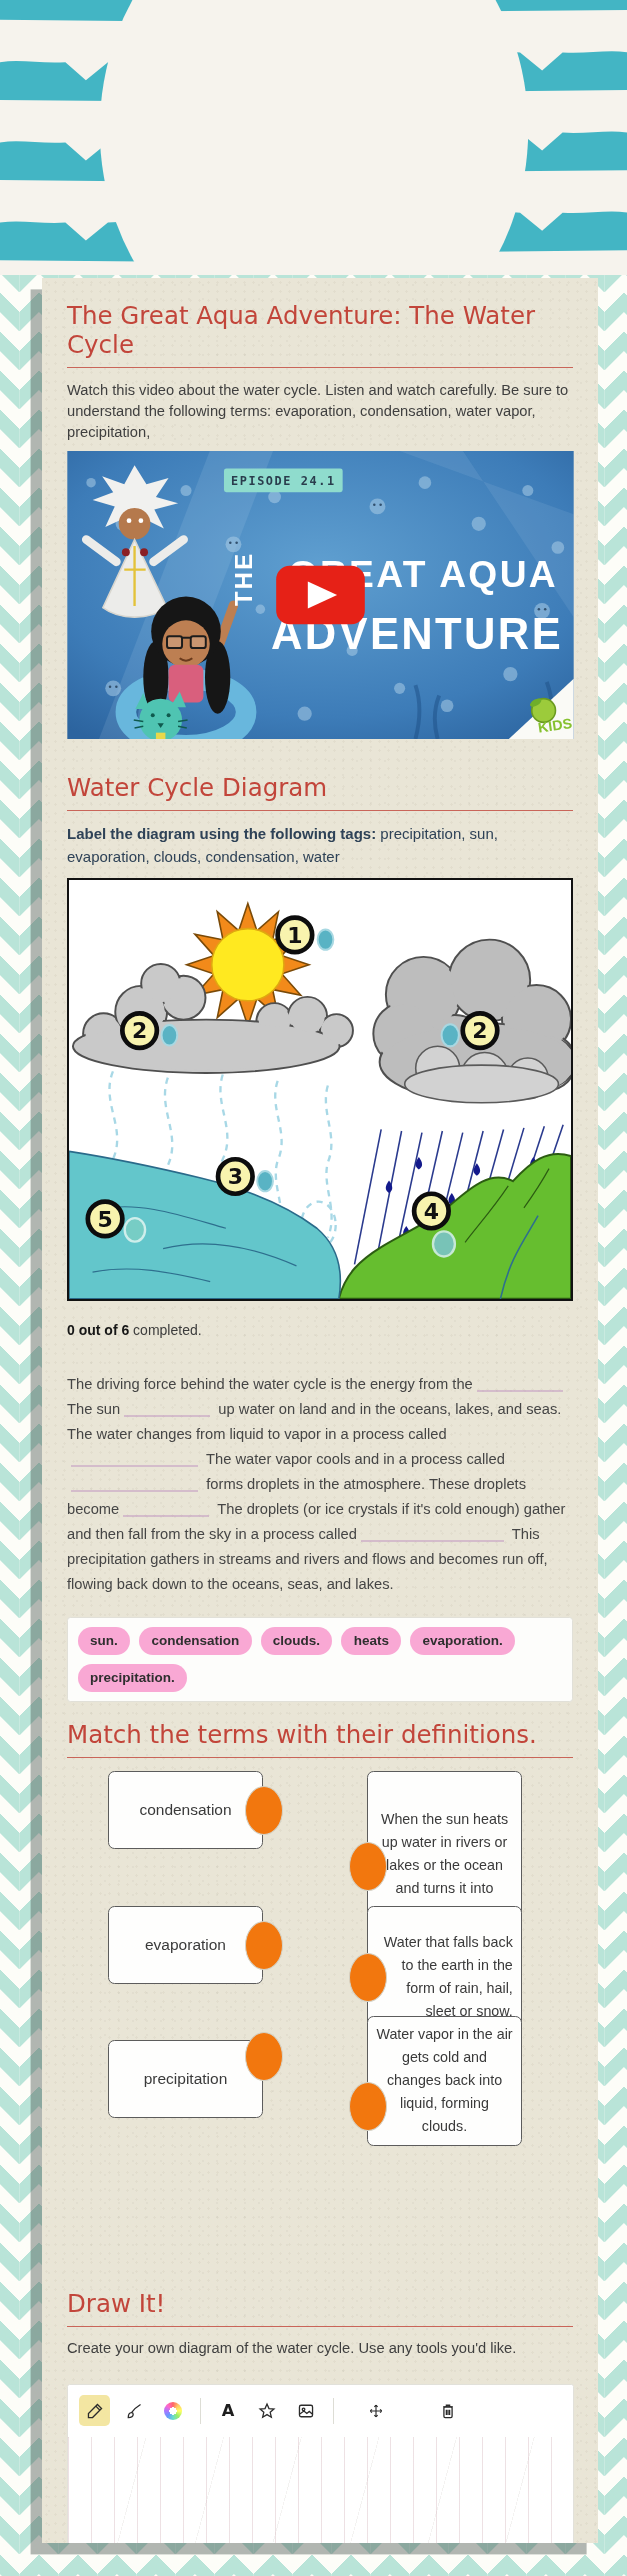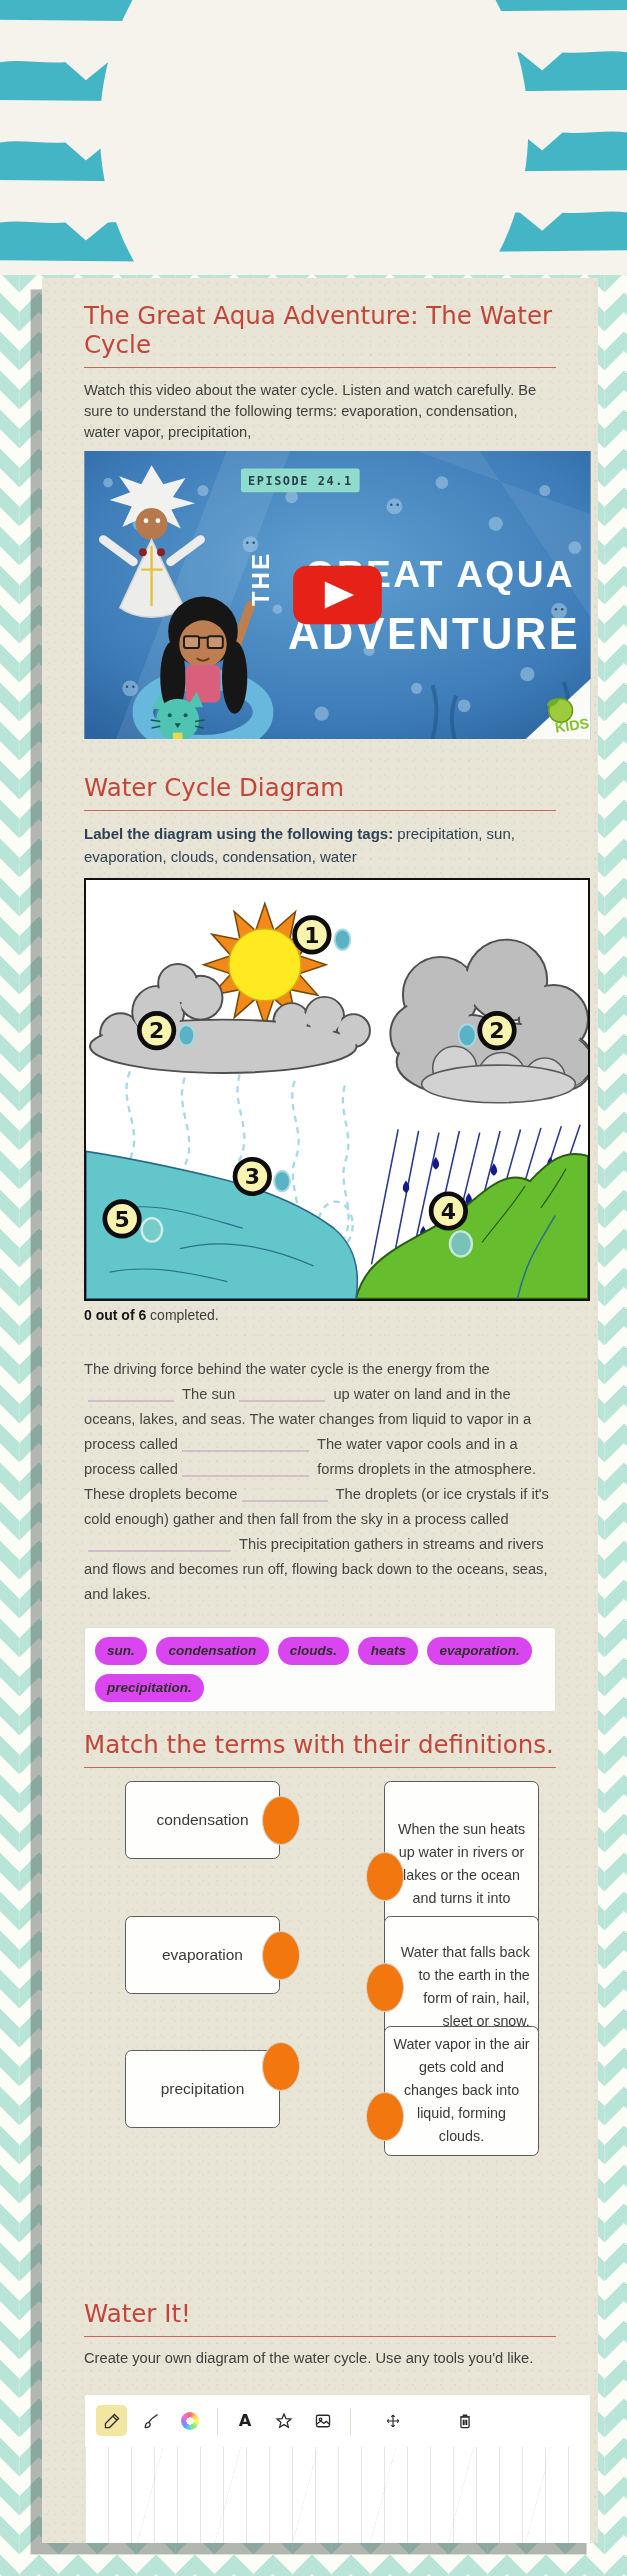--- a/index.html
+++ b/index.html
@@ -19,42 +19,42 @@
   .hero-title{position:absolute;top:47px;left:134px;width:360px;text-align:center;
     font-family:"DejaVu Sans",sans-serif;font-size:44px;line-height:54px;color:#cb4632;
     letter-spacing:0.8px;font-weight:500;}
   
   .card{position:absolute;top:278px;left:42px;width:556px;height:2265px;
     background-color:#e9e5d6;
     background-image:radial-gradient(rgba(140,130,105,.08) 1px,transparent 1.1px),
                      radial-gradient(rgba(100,95,80,.05) 0.8px,transparent 0.9px);
     background-size:9px 9px,14px 14px;
     box-shadow:-11.4px 11.4px 0 rgba(85,95,90,.45);
-    padding:0 42px;box-sizing:border-box;overflow:hidden;}
+    padding:0 25px;box-sizing:border-box;overflow:hidden;}
   h2.sec{margin:0;font-family:"DejaVu Sans",sans-serif;font-weight:400;
     font-size:24.5px;line-height:29px;color:#c2453a;}
   .sec-rule{border:none;border-top:1.6px solid rgba(192,69,58,.8);margin:8.2px 0 0 0;}
   .body-text{font-size:14.7px;line-height:21px;color:#3f3f3f;margin:11.4px 0 0 0;}
   
   .video-thumb{position:relative;width:507px;height:288px;margin-top:8.2px;cursor:pointer;}
   .video-thumb svg{display:block;}
   
   .prompt{font-size:15px;line-height:23px;color:#2e4257;margin:11.4px 0 0 0;}
   .prompt b{font-weight:700;}
   .diagram{width:502px;border:2.5px solid #111;background:#fff;margin-top:9.8px;}
-  .progress{font-size:14px;color:#3c3c3c;margin:3px 0 0 0;}
+  .progress{font-size:14px;color:#3c3c3c;margin:18px 0 0 0;}
   .progress b{color:#161616;}
   
   .cloze{font-size:14.7px;line-height:25px;color:#454545;margin:34px 0 16px 0;}
   .blank{display:inline-block;height:9.8px;border-bottom:1.6px solid #c093c0;
     margin:0 4.1px;transform:translateY(2.5px);}
   .word-bank{margin-top:19.6px;background:#fdfdfb;border:0.8px solid #e1e0d8;border-radius:3.3px;
     padding:9px 9.8px;display:flex;gap:9px;flex-wrap:wrap;}
-  .pill{background:#d946ef;color:#2f2f2f;font-size:13.5px;font-weight:700;
-    padding:6.5px 12.3px;border-radius:15.5px;cursor:grab;font-style:italic;}
+  .pill{background:#f9a8d4;color:#2f2f2f;font-size:13.5px;font-weight:700;
+    padding:6.5px 12.3px;border-radius:15.5px;cursor:grab;}
   
   .match-wrap{position:relative;height:423px;margin-top:13px;}
   .mbox{position:absolute;background:#fefefd;border:1.2px solid #5c5c5c;border-radius:6.5px;
     box-sizing:border-box;display:flex;align-items:center;justify-content:center;
     text-align:center;color:#3a3a3a;}
   .term{left:41px;width:155px;height:78px;font-size:15.5px;}
   .def{left:300px;width:155px;font-size:14.3px;line-height:23px;padding:9.8px 8.2px;}
   .dot{position:absolute;width:36px;height:47px;border-radius:50%;
     background:#f2770e;border:1.6px solid #d4d2c6;cursor:pointer;}
   
@@ -425,21 +425,21 @@
           </div>
         <div class="dot" style="left:178px;top:261px;"></div>
         <div class="mbox def" style="top:245px;height:130px;">
             <span>Water vapor in the air gets cold and changes back into liquid, forming clouds.</span>
           </div>
         <div class="dot" style="left:282px;top:311px;"></div>
       </div>
     </div>
 
     <div style="margin-top:95px;">
-      <h2 class="sec">Water It!</h2>
+      <h2 class="sec">Draw It!</h2>
       <hr class="sec-rule">
       <p class="body-text">Create your own diagram of the water cycle. Use any tools you'd like.</p>
 
       <div class="draw-widget">
         <div class="toolbar">
           <div class="tool active">
             <svg width="18" height="18" viewBox="0 0 22 22" fill="none" stroke="#2b2b2b" stroke-width="1.6">
               <path d="M14,3 L19,8 L8,19 L3,19 L3,14 Z"></path>
                 <path d="M12,5 L17,10"></path>
             </svg>

